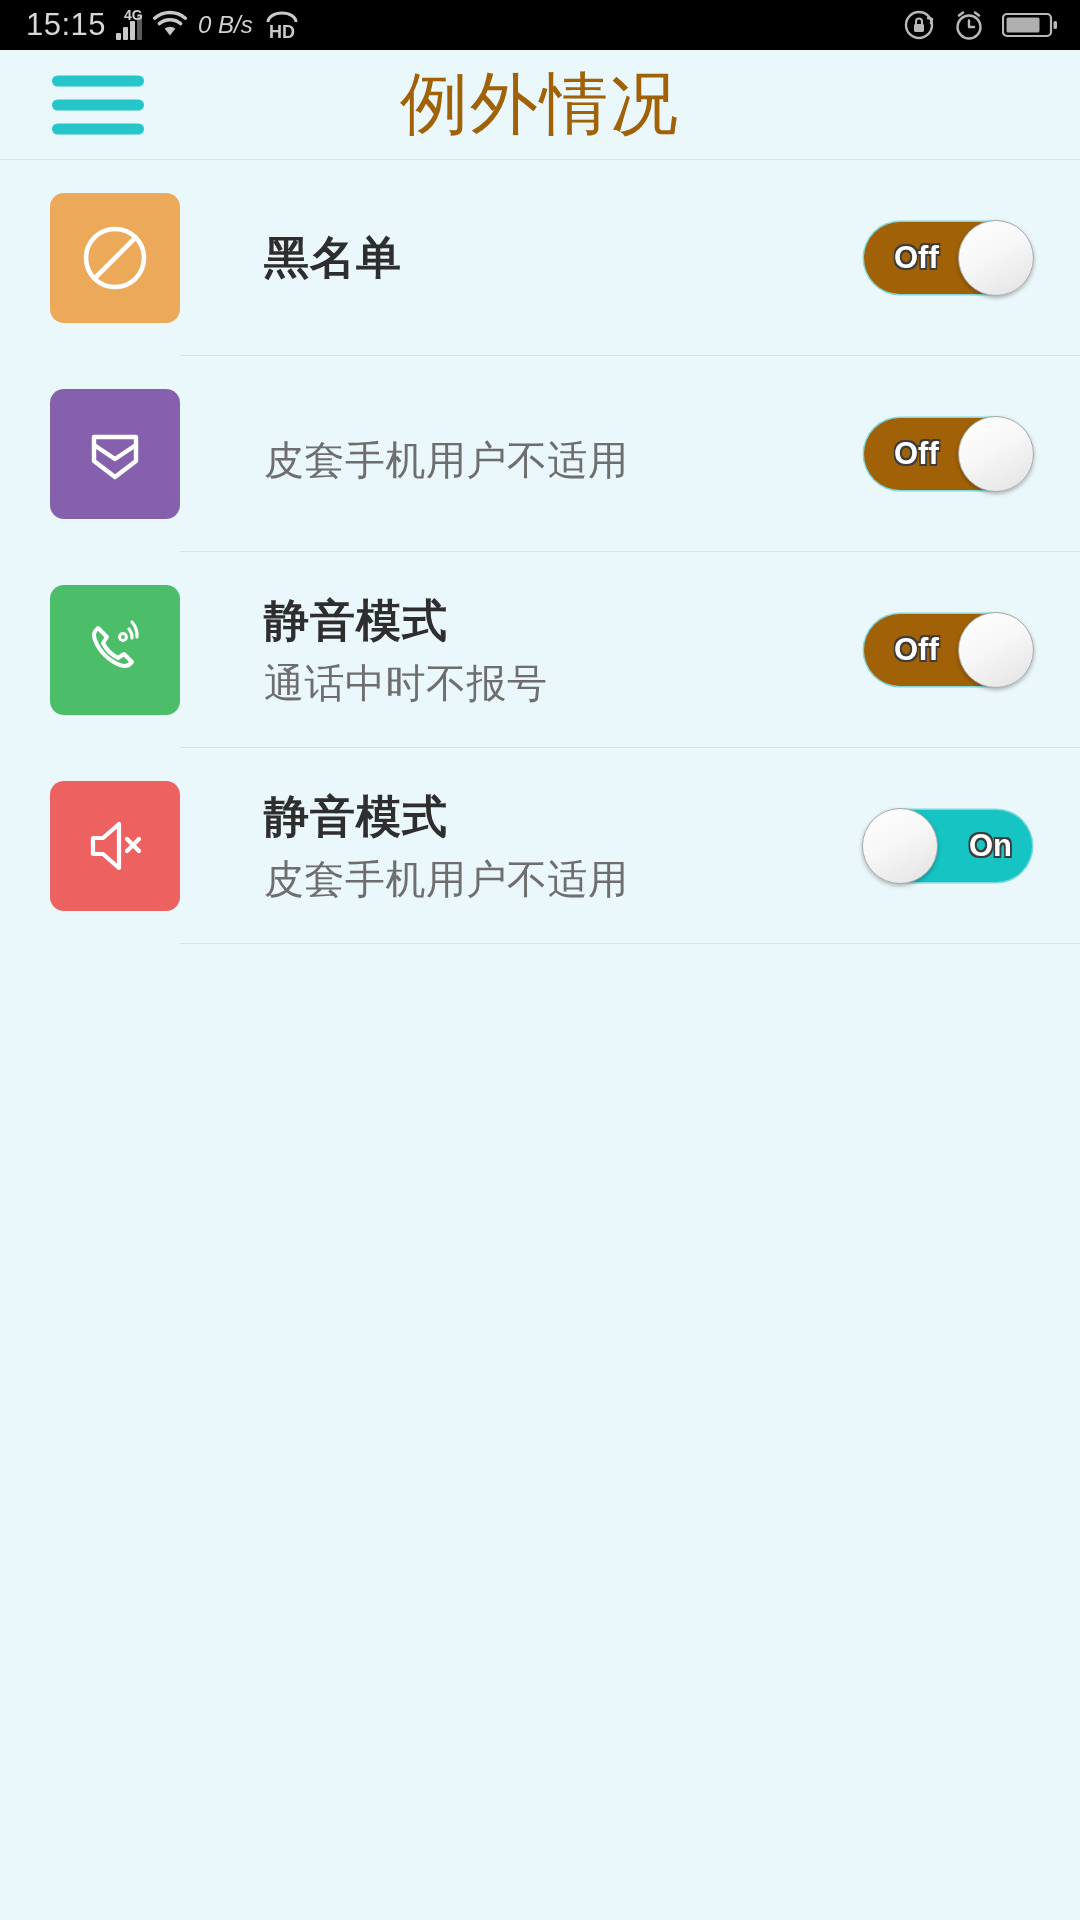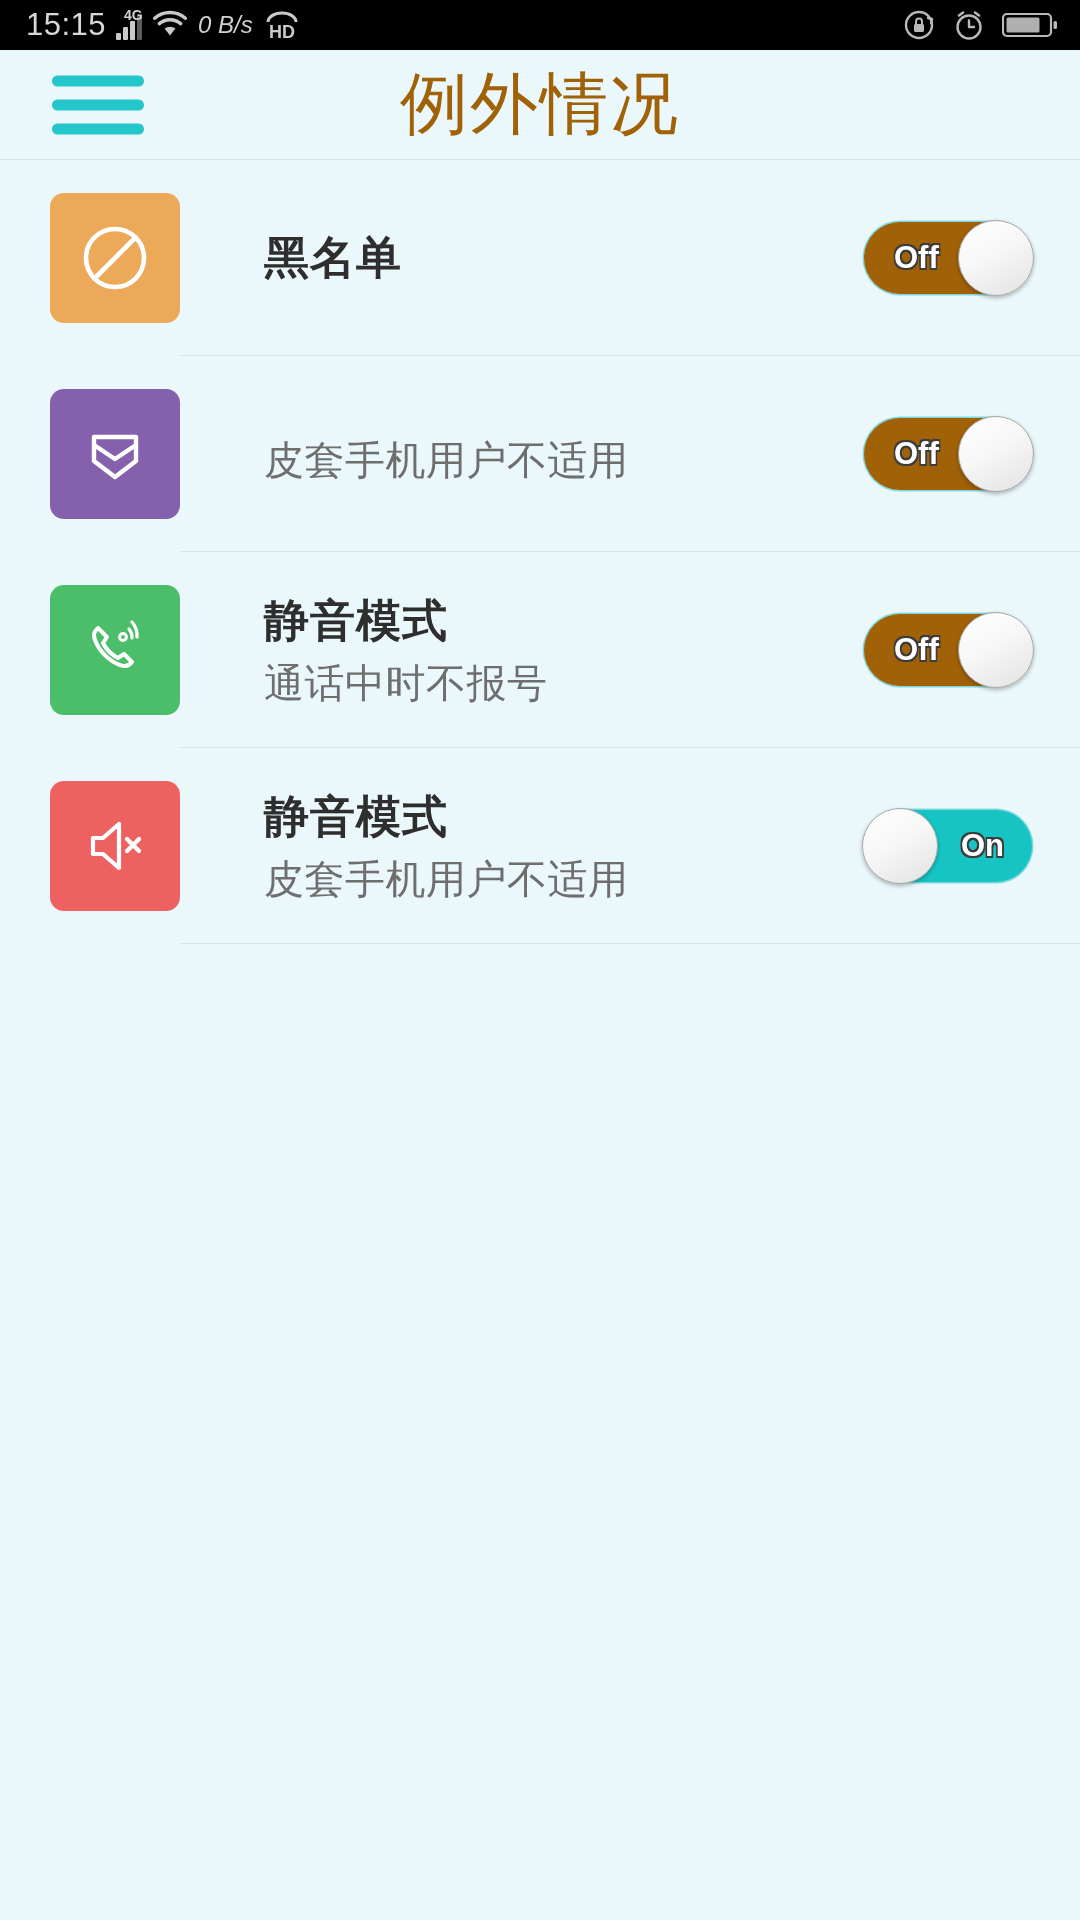--- a/index.html
+++ b/index.html
@@ -87,21 +87,21 @@
   }
   .toggle.off{ background:#a16207; justify-content:flex-start; }
   .toggle.on { background:#17c4c4; justify-content:flex-end; }
   .toggle .lbl{
     font-size:31px; font-weight:700; color:#fff;
     text-shadow:-1.6px -1.6px 0 #3c3c3c, 1.6px -1.6px 0 #3c3c3c,
                 -1.6px 1.6px 0 #3c3c3c, 1.6px 1.6px 0 #3c3c3c;
     pointer-events:none;
   }
   .toggle.off .lbl{ margin-left:30px; }
-  .toggle.on  .lbl{ margin-right:28px; }
+  .toggle.on  .lbl{ margin-right:20px; }
   .knob{
     position:absolute; top:-2px;
     width:76px; height:76px; border-radius:50%;
     background:linear-gradient(150deg,#ffffff 0%,#f7f7f7 45%,#e2e2e2 100%);
     border:1.5px solid #a9a9a9;
     box-shadow:0 2px 4px rgba(0,0,0,.28);
   }
   .toggle.off .knob{ right:-2px; }
   .toggle.on  .knob{ left:-2px; }
 

